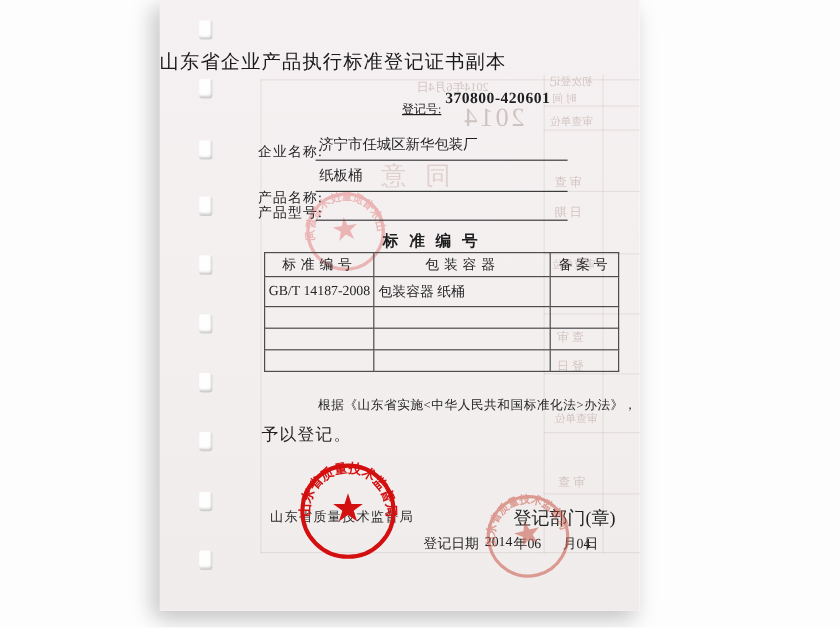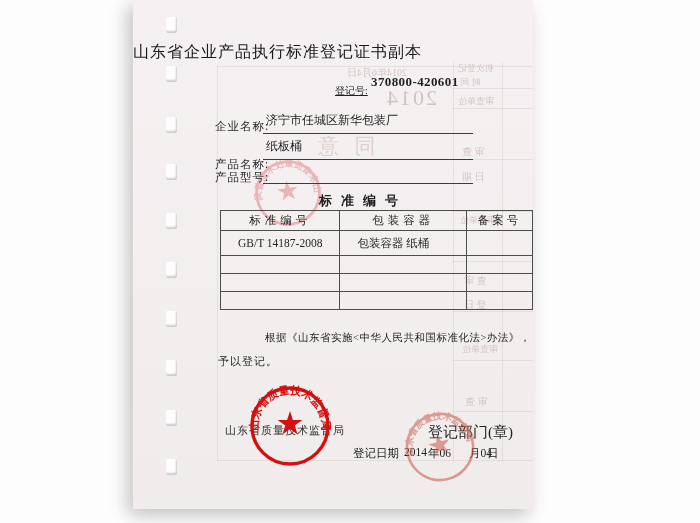--- a/index.html
+++ b/index.html
@@ -41,31 +41,31 @@
   .fl3{top:170px}.ln3{top:183px}
 
   .std-heading{
     position:absolute;left:140px;top:192px;width:180px;text-align:center;
     font-size:13px;font-weight:bold;letter-spacing:9px;
   }
   table.std{
     position:absolute;left:87px;top:210px;border-collapse:collapse;table-layout:fixed;
     font-size:11.5px;color:#242424;
   }
-  table.std td{border:1px solid #4d4d4d;padding:0 17px;overflow:visible;}
+  table.std td{border:1px solid #4d4d4d;padding:0 3px;overflow:visible;}
   td.c1{width:78px;margin-top:28px;}td.c2{width:140px;}td.c3{width:50px;margin-left:33px;}
   tr.hr td{height:19px;text-align:center;letter-spacing:4px;padding:0;}
   tr.hr td.c3{letter-spacing:3px;}
   tr.r1 td{height:24px;}
   tr.rx td{height:17px;}
   td.num{white-space:nowrap;letter-spacing:0;padding-left:1px;}
   td.name{padding-left:6px;}
 
   .stmt1{position:absolute;left:132px;top:331px;font-size:10.5px;letter-spacing:.5px;}
-  .stmt2{position:absolute;left:85px;top:354px;font-size:11px;letter-spacing:1px;}
+  .stmt2{position:absolute;left:85px;top:354px;font-size:14px;letter-spacing:1px;}
 
   .issuer{position:absolute;left:92px;top:423px;font-size:11px;letter-spacing:1px;color:#2a2a2a;}
   .dept{position:absolute;left:295px;top:423px;font-size:15px;text-align:right;}
   .dt{position:absolute;top:446px;font-size:11.5px;}
   .dt0{left:220px}.dt1{left:271px}.dt2{left:295px}.dt3{left:336px}.dt4{left:354px}
 
   
   .seal{position:absolute;}
   .seal-issuer{left:111px;top:380px;}
   .seal-dept{left:267px;top:407px;opacity:.52;transform:rotate(-14deg);}

